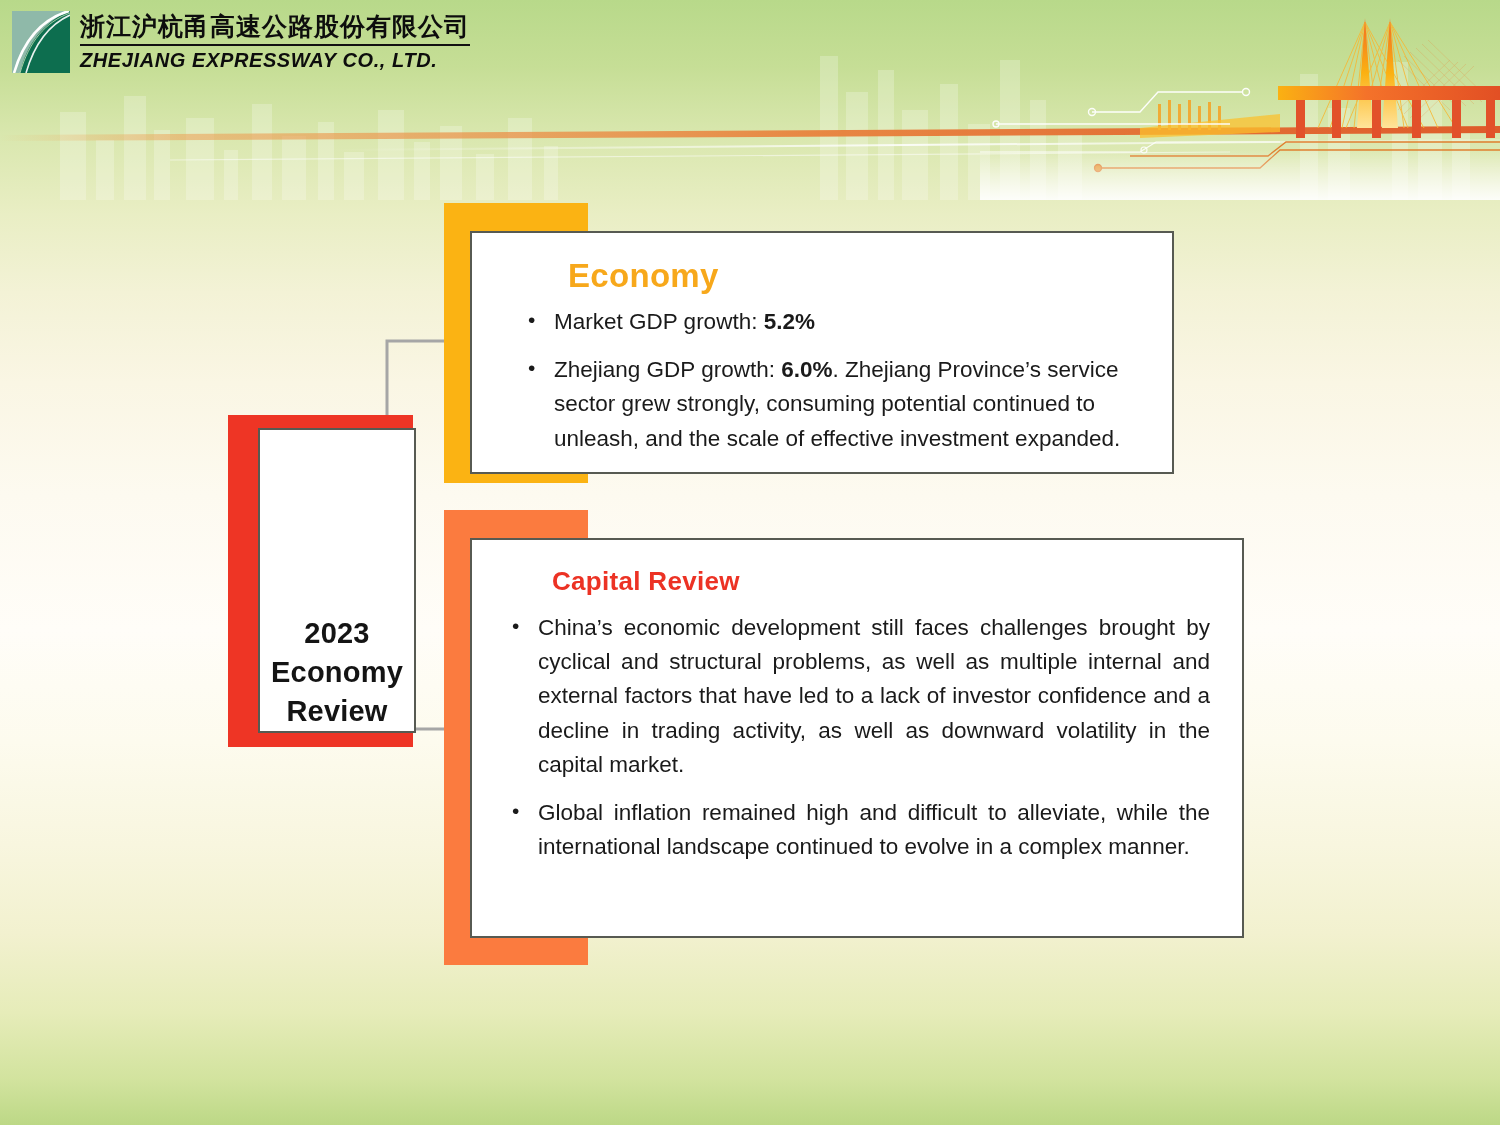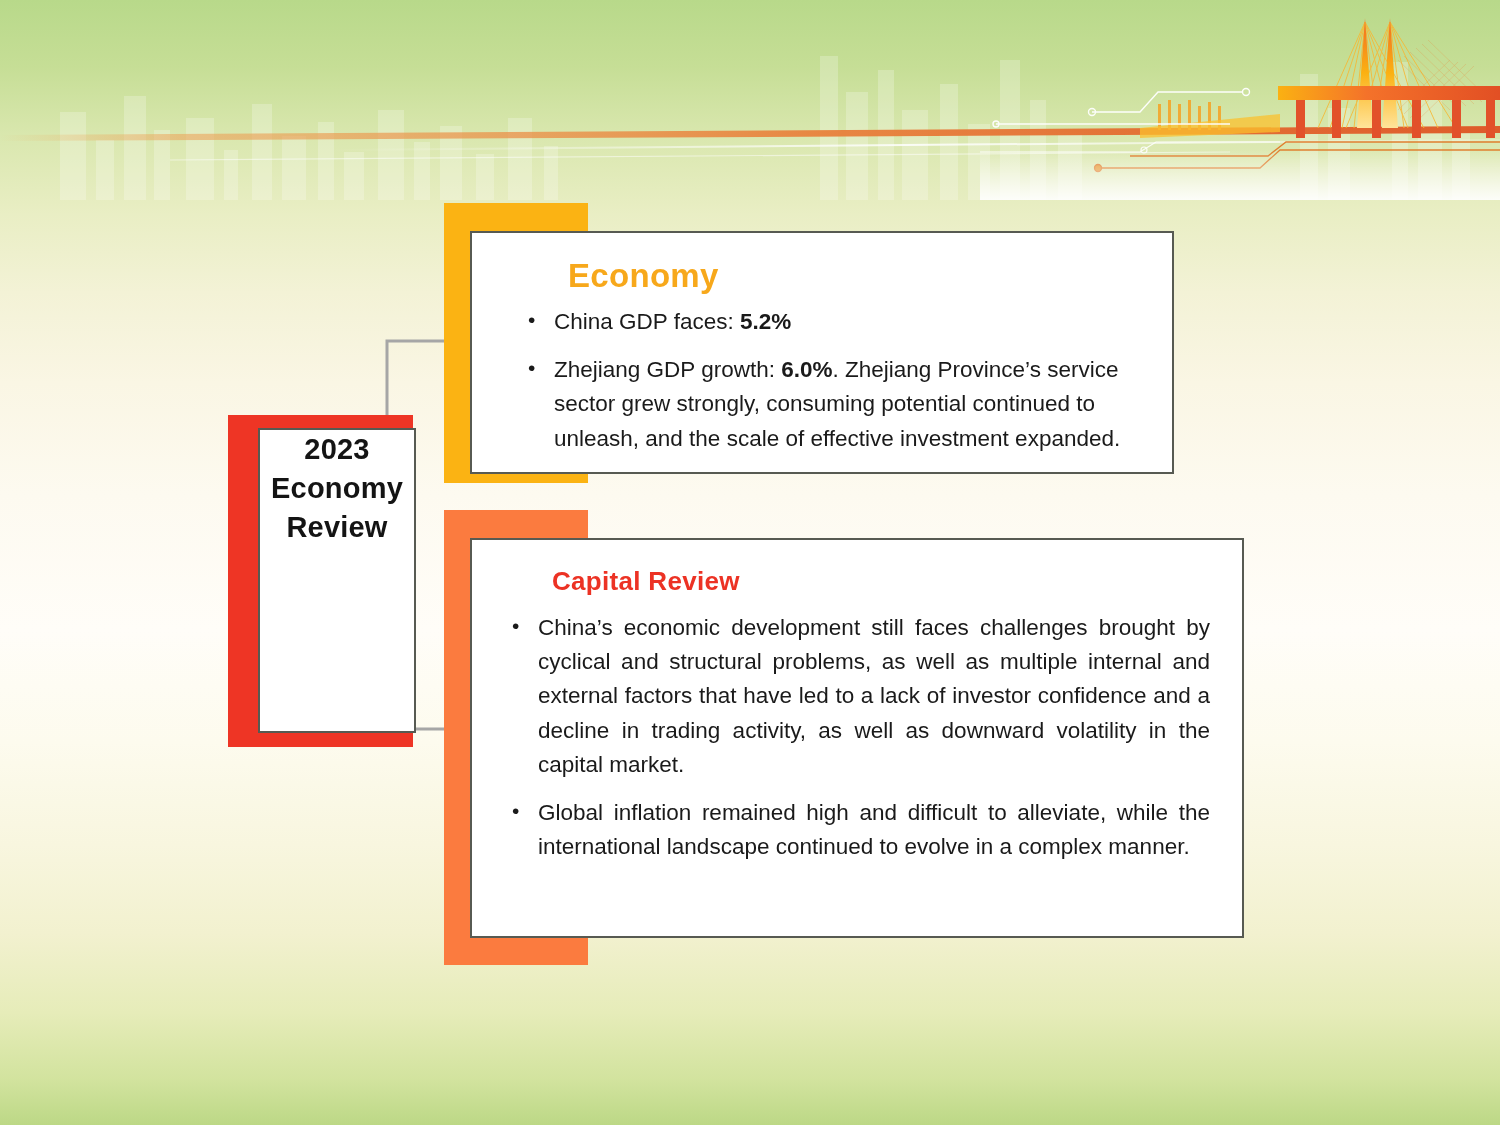--- a/index.html
+++ b/index.html
@@ -134,21 +134,21 @@
     height: 332px;
     background: #ee3525;
   }
   .hub-card {
     position: absolute;
     left: 258px;
     top: 428px;
     width: 158px;
     height: 305px;
     display: flex;
-    align-items: flex-start;
+    align-items: flex-end;
     justify-content: center;
   }
   .hub-label {
     font-size: 29px;
     font-weight: bold;
     color: #141414;
     line-height: 1.35;
     text-align: center;
     letter-spacing: .2px;
   }
@@ -375,20 +375,34 @@
       <circle cx="118" cy="168" r="3.5" fill="#e8962c"></circle>
       <path d="M150,156 L288,156 L306,142 L520,142"></path>
     </g>
     <g stroke="#ffffff" stroke-width="1.2" fill="none" opacity=".9">
       <path d="M0,152 L160,152 L176,142 L300,142"></path>
       <circle cx="164" cy="150" r="3"></circle>
     </g>
     <rect x="0" y="150" width="520" height="50" fill="url(#fade)"></rect>
   </svg>
 
+  <div class="logo-block">
+    <svg class="logo-mark" viewBox="0 0 58 62">
+      <rect x="0" y="0" width="58" height="62" fill="#8fb9a9"></rect>
+      <path d="M58,0 L58,62 L8,62 C14,34 32,10 58,0 Z" fill="#0d6e4f"></path>
+      <path d="M2,62 C12,28 30,8 57,0" stroke="#ffffff" stroke-width="2.6" fill="none"></path>
+      <path d="M14,62 C22,34 36,14 58,4" stroke="#ffffff" stroke-width="1.6" fill="none" opacity=".9"></path>
+      <path d="M8,62 C17,31 33,11 58,2" stroke="#c9e3b8" stroke-width="1" fill="none" opacity=".8"></path>
+    </svg>
+    <div class="logo-text">
+      <div class="logo-cn">浙江沪杭甬高速公路股份有限公司</div>
+      <div class="logo-rule"></div>
+      <div class="logo-en">ZHEJIANG EXPRESSWAY CO., LTD.</div>
+    </div>
+  </div>
 
   <svg class="connectors" viewBox="0 0 1500 1125">
 
     <path d="M387,416 L387,341 L446,341" stroke="#a6a6a6" stroke-width="3" fill="none"></path>
 
     <path d="M414,729 L450,729" stroke="#a6a6a6" stroke-width="3" fill="none"></path>
   </svg>
 
   <div class="hub-accent"></div>
   <div class="card hub-card">
@@ -397,21 +411,21 @@
       <div>Economy</div>
       <div>Review</div>
     </div>
   </div>
 
   <div class="accent eco-accent"></div>
   <div class="card eco-card">
     <div class="eco-title">Economy</div>
     <ul class="bullets">
       <li>
-        <span>China GDP faces: </span><b>5.2%</b><span></span>
+        <span>Market GDP growth: </span><b>5.2%</b><span></span>
       </li>
       <li>
         <span>Zhejiang GDP growth: </span><b>6.0%</b><span>. Zhejiang Province’s service sector grew strongly, consuming potential continued to unleash, and the scale of effective investment expanded.</span>
       </li>
     </ul>
   </div>
 
   <div class="accent cap-accent"></div>
   <div class="card cap-card">
     <div class="cap-title">Capital Review</div>

